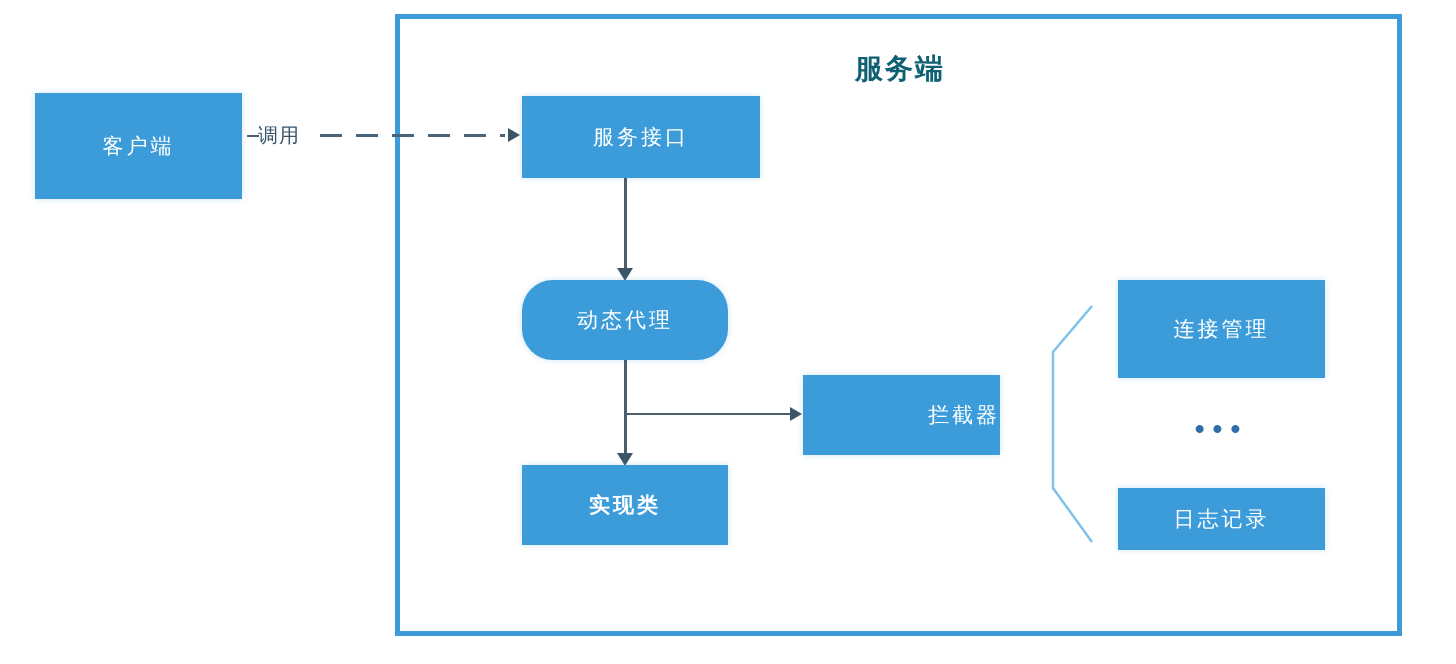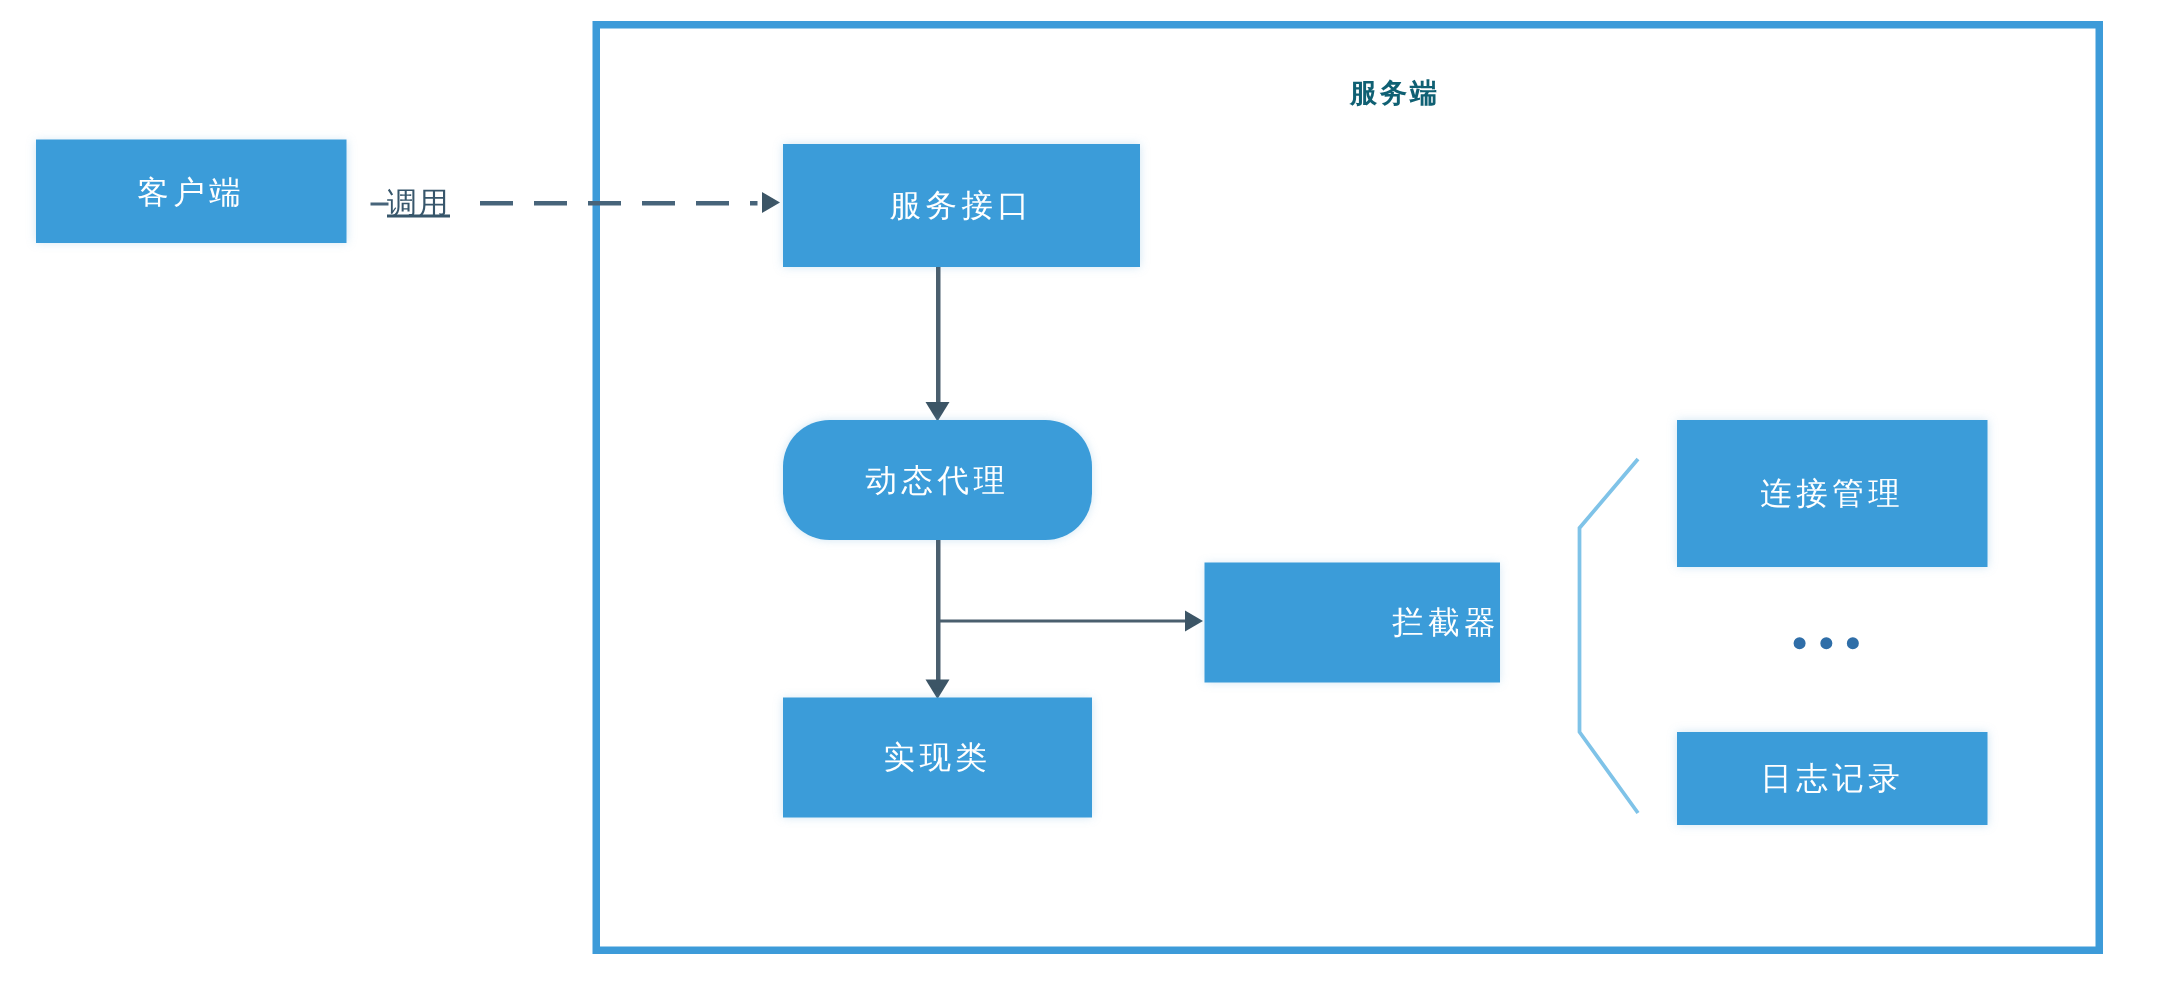--- a/index.html
+++ b/index.html
@@ -27,59 +27,58 @@
     height: 622px;
     border: 5px solid #3d9bd9;
     box-sizing: border-box;
     background: transparent;
   }
   .server-title {
     position: absolute;
     left: 840px;
     top: 50px;
     width: 120px;
-    text-align: right;
-    font-size: 18px;
+    text-align: center;
+    font-size: 28px;
     font-weight: bold;
     color: #0f6073;
     letter-spacing: 2px;
     white-space: nowrap;
   }
 
   
   .node {
     position: absolute;
     background: #3b9cd9;
     color: #ffffff;
     display: flex;
     align-items: center;
     justify-content: center;
     font-size: 21px;
     letter-spacing: 3px;
     box-sizing: border-box;
     box-shadow: 0 0 6px rgba(120,180,220,0.35);
   }
-  .node-client      { left: 24px;   top: 93px;  width: 207px; height: 69px; }
+  .node-client      { left: 35px;   top: 93px;  width: 207px; height: 106px; }
   .node-interface   { left: 522px;  top: 96px;  width: 238px; height: 82px; }
   .node-proxy       { left: 522px;  top: 280px; width: 206px; height: 80px; border-radius: 31px; }
-  .node-impl        { left: 522px;  top: 465px; width: 206px; height: 80px; }
+  .node-impl        { left: 522px;  top: 465px; width: 206px; height: 80px; font-weight: bold; }
   .node-interceptor { left: 803px;  top: 375px; width: 197px; height: 80px; justify-content: flex-end; }
   .node-conn        { left: 1118px; top: 280px; width: 207px; height: 98px; }
   .node-log         { left: 1118px; top: 488px; width: 207px; height: 62px; }
 
   
   .call-label {
     position: absolute;
     left: 258px;
     top: 122px;
     font-size: 20px;
     color: #37566b;
     letter-spacing: 1px;
     white-space: nowrap;
-    text-decoration: underline;
   }
   .call-dash-stub {
     position: absolute;
     left: 247px;
     top: 135px;
     width: 12px;
     height: 2px;
     background: #47647a;
   }
   .call-dashed {

